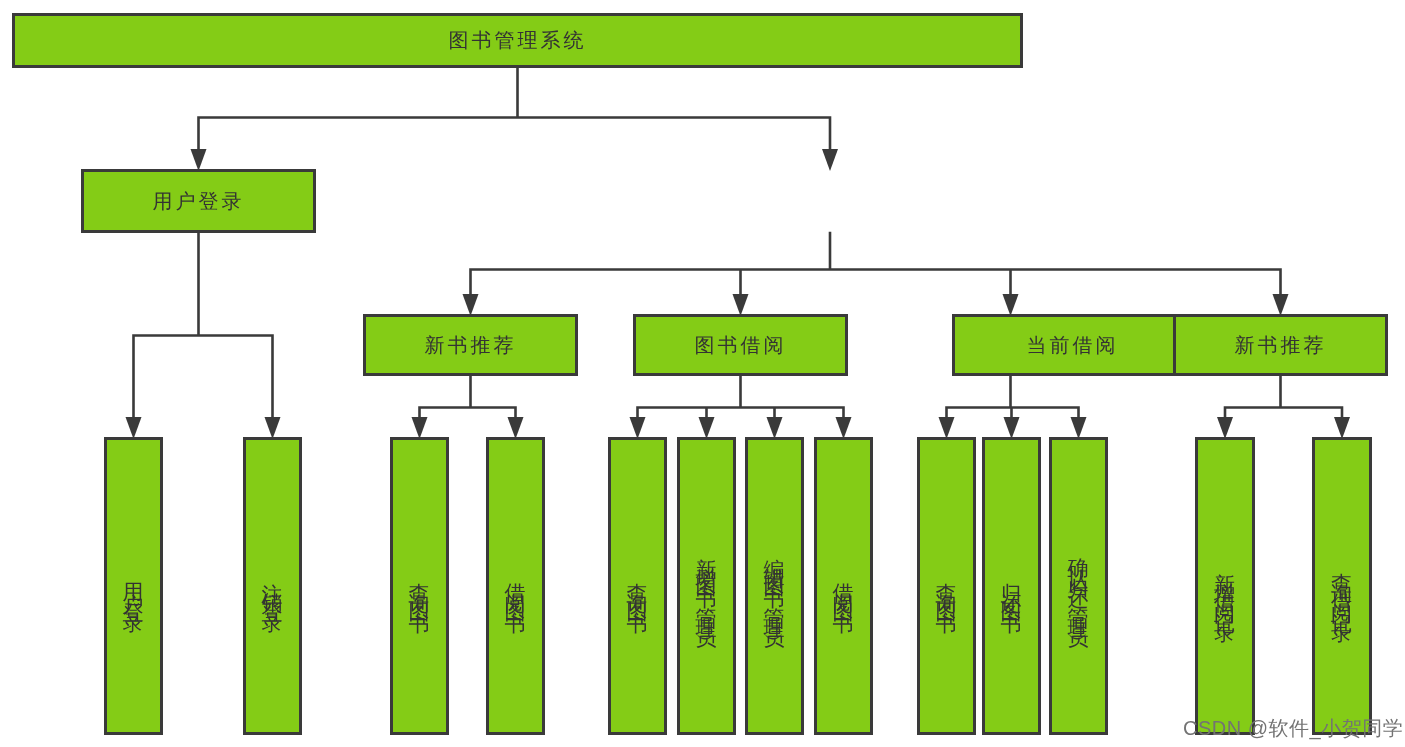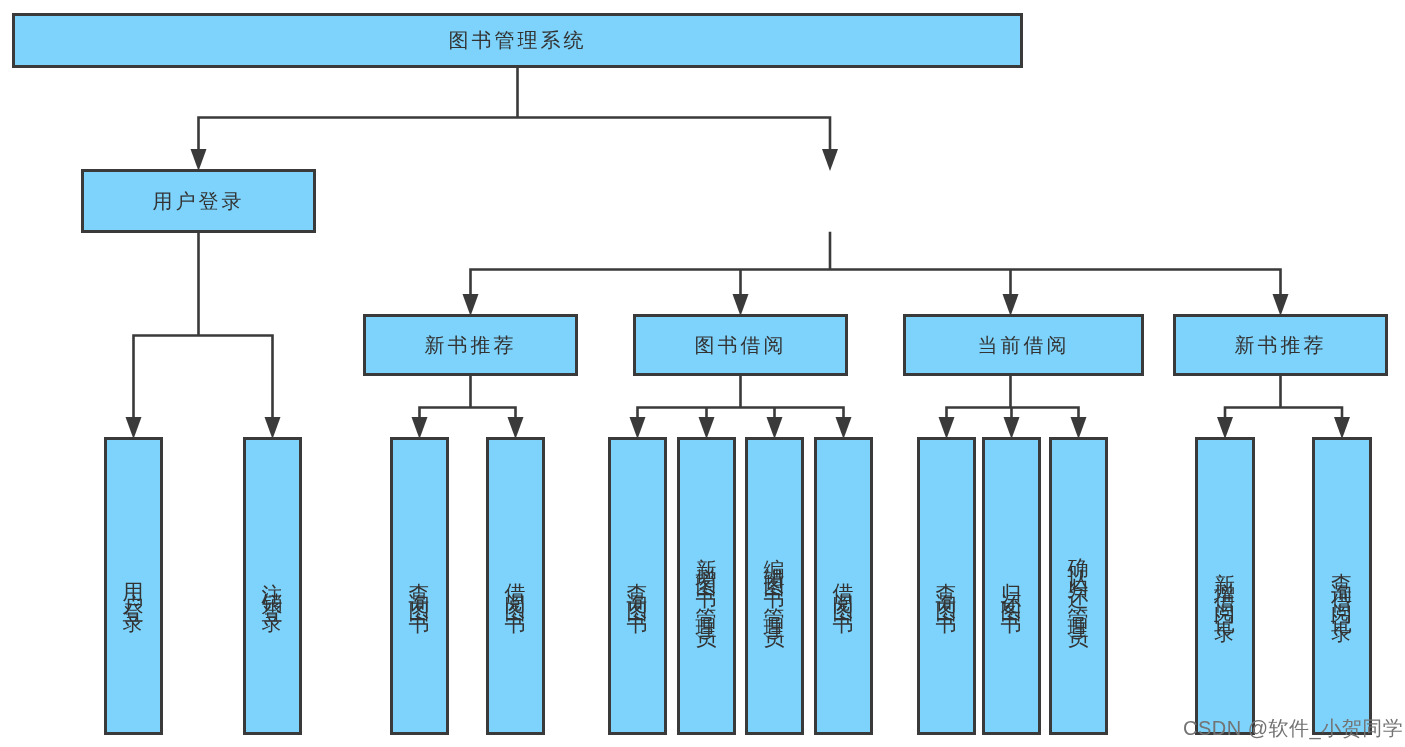--- a/index.html
+++ b/index.html
@@ -8,21 +8,21 @@
     background: #ffffff;
     font-family: "Liberation Sans", "DejaVu Sans", sans-serif;
     overflow: hidden;
   }
   .canvas { position: absolute; left: 0; top: 0; width: 1405px; height: 747px; }
   svg.connectors { position: absolute; left: 0; top: 0; z-index: 1; }
   svg.connectors .lines  { stroke: #3a3a3a; stroke-width: 2.6; fill: none; stroke-linecap: square; }
   svg.connectors .heads  { fill: #3a3a3a; stroke: none; }
   .node {
     position: absolute;
-    background: #7dd3fc;
+    background: #84cc16;
     border: 3px solid #3a3a3a;
     display: flex; align-items: center; justify-content: center;
     color: #333333;
     z-index: 2;
   }
   .node.h span {
     font-size: 20px;
     letter-spacing: 3px;
     white-space: nowrap;
   }
@@ -126,21 +126,21 @@
   <div class="node h" style="left:81px;top:169px;width:235px;height:64px">
     <span>用户登录</span>
   </div>
 
   <div class="node h" style="left:363px;top:314px;width:215px;height:62px">
     <span>新书推荐</span>
   </div>
   <div class="node h" style="left:633px;top:314px;width:215px;height:62px">
     <span>图书借阅</span>
   </div>
-  <div class="node h" style="left:903px;top:314px;width:241px;height:62px">
+  <div class="node h" style="left:952px;top:314px;width:241px;height:62px">
     <span>当前借阅</span>
   </div>
   <div class="node h" style="left:1173px;top:314px;width:215px;height:62px">
     <span>新书推荐</span>
   </div>
 
   <div class="node v" style="left:104px;top:437px;width:59px;height:298px">
     <span>用户登录</span>
   </div>
   <div class="node v" style="left:243px;top:437px;width:59px;height:298px">

